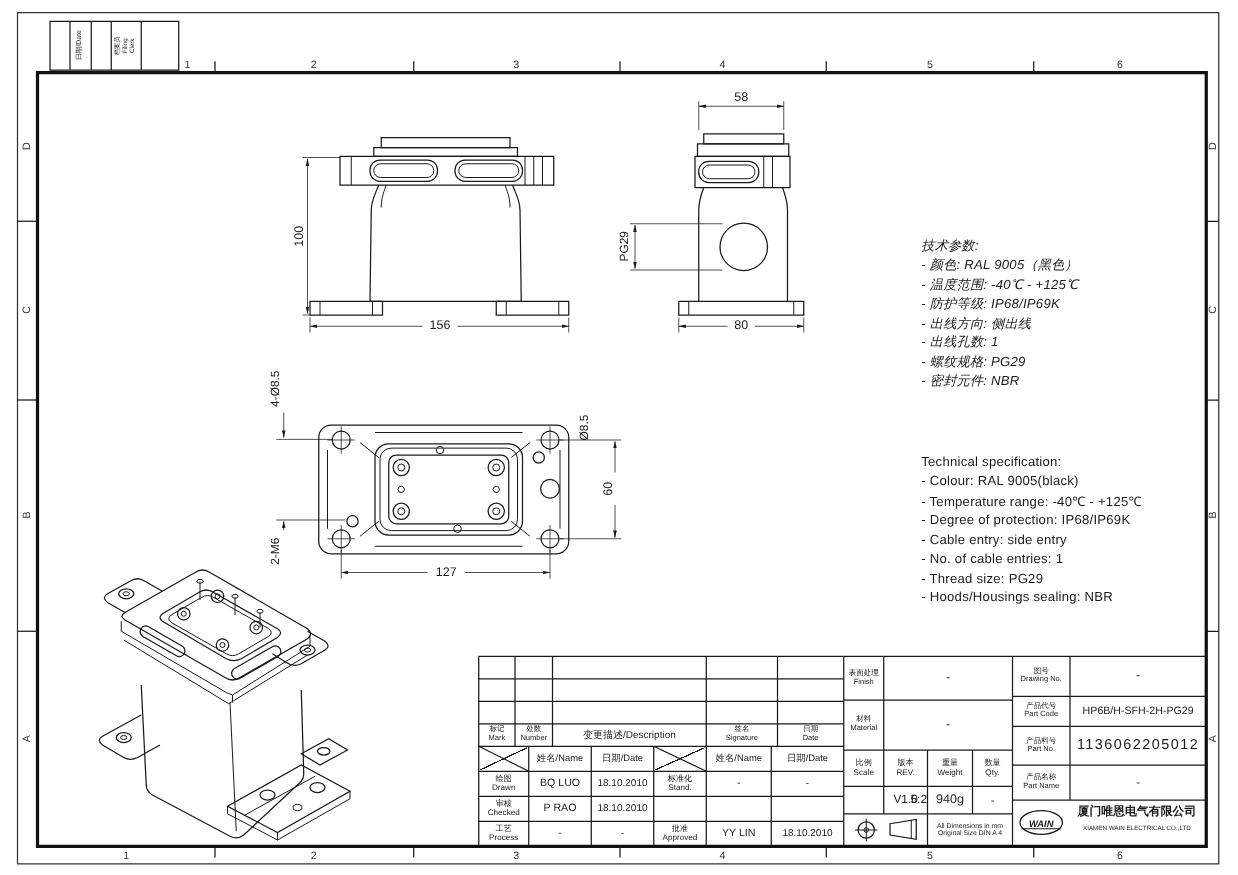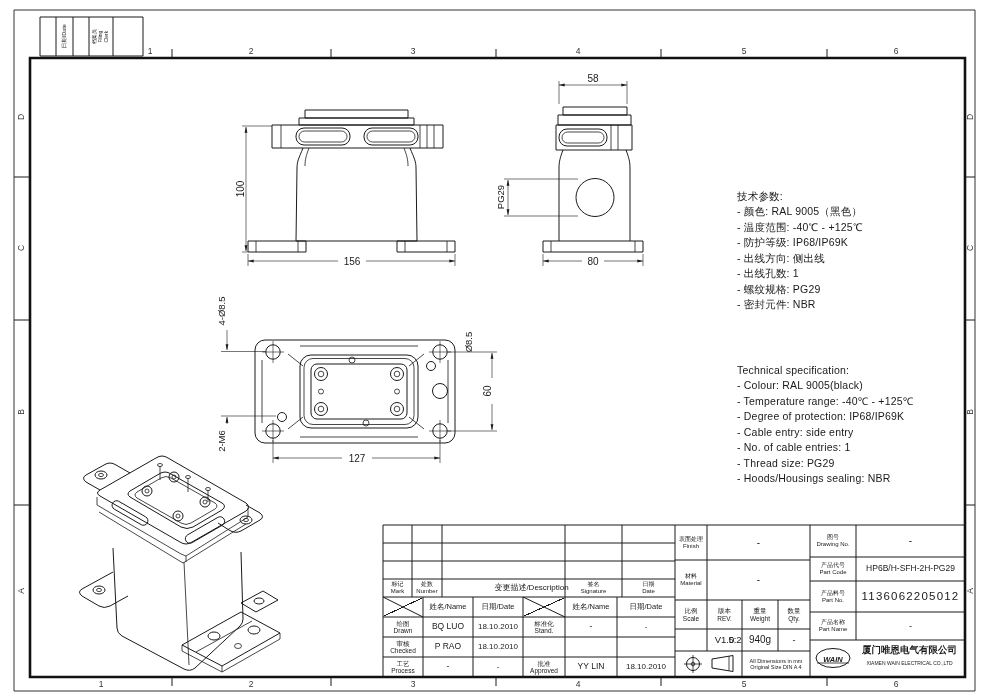--- a/index.html
+++ b/index.html
@@ -334,21 +334,21 @@
 </svg>
 
 <div class="cell" style="left:56px;top:17px;width:17px;height:39px;">
   <span class="rot" style="font-size:5.5px;white-space:nowrap;">日期/Date</span>
 </div>
 <div class="cell" style="left:89px;top:17px;width:24px;height:39px;">
   <span class="rot" style="font-size:5px;width:39px;">档案员
 Filing Clerk</span>
 </div>
 
-<div class="spec-block" style="left:737px;top:189px;width:230px;">
+<div class="spec-block" style="left:737px;top:189px;width:230px;font-style:italic;">
   <div class="spec-line">技术参数:</div>
   <div class="spec-line">- 颜色: RAL 9005（黑色）</div>
   <div class="spec-line">- 温度范围: -40℃ - +125℃</div>
   <div class="spec-line">- 防护等级: IP68/IP69K</div>
   <div class="spec-line">- 出线方向: 侧出线</div>
   <div class="spec-line">- 出线孔数: 1</div>
   <div class="spec-line">- 螺纹规格: PG29</div>
   <div class="spec-line">- 密封元件: NBR</div>
 </div>
 <div class="spec-block" style="left:737px;top:362px;width:240px;">
@@ -359,21 +359,21 @@
   <div class="spec-line">- Cable entry: side entry</div>
   <div class="spec-line">- No. of cable entries: 1</div>
   <div class="spec-line">- Thread size: PG29</div>
   <div class="spec-line">- Hoods/Housings sealing: NBR</div>
 </div>
 
 <div class="cell" style="left:383px;top:579px;width:29px;height:18px;font-size:6px;">标记
 Mark</div>
 <div class="cell" style="left:412px;top:579px;width:30px;height:18px;font-size:6px;">处数
 Number</div>
-<div class="cell" style="left:442px;top:579px;width:123px;height:18px;font-size:8px;padding-left:28px;">变更描述/Description</div>
+<div class="cell" style="left:442px;top:579px;width:123px;height:18px;font-size:8px;">变更描述/Description</div>
 <div class="cell" style="left:565px;top:579px;width:57px;height:18px;font-size:6px;">签名
 Signature</div>
 <div class="cell" style="left:622px;top:579px;width:53px;height:18px;font-size:6px;">日期
 Date</div>
 
 <div class="slash" style="position:absolute;left:384px;top:598px;width:38px;height:18px;"></div>
 <div class="slash" style="position:absolute;left:524px;top:598px;width:40px;height:18px;"></div>
 <div class="cell" style="left:423px;top:597px;width:50px;height:20px;font-size:7.5px;">姓名/Name</div>
 <div class="cell" style="left:473px;top:597px;width:50px;height:20px;font-size:7.5px;">日期/Date</div>
 <div class="cell" style="left:565px;top:597px;width:52px;height:20px;font-size:7.5px;">姓名/Name</div>

